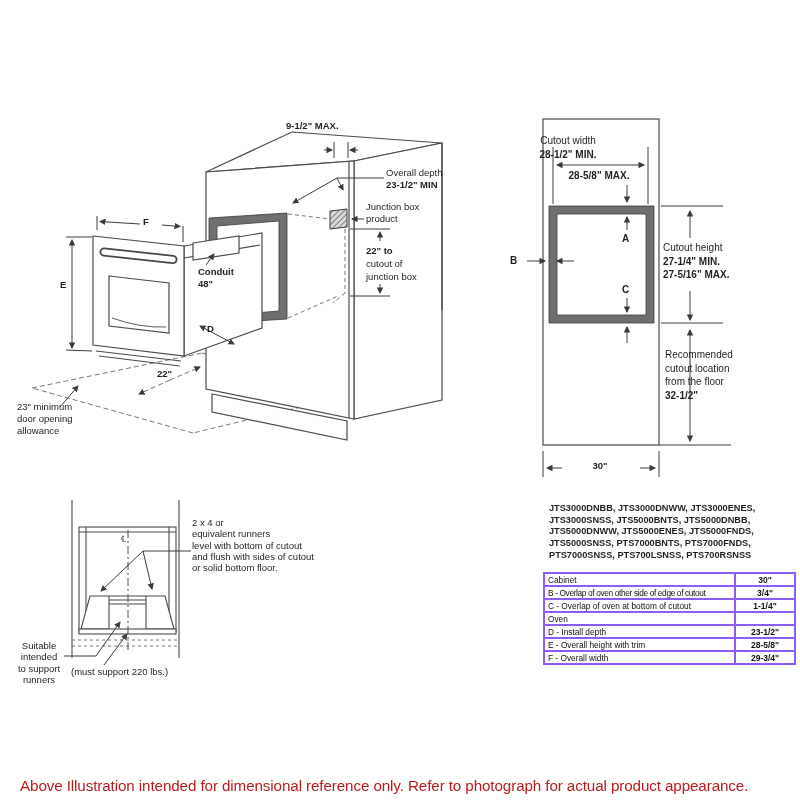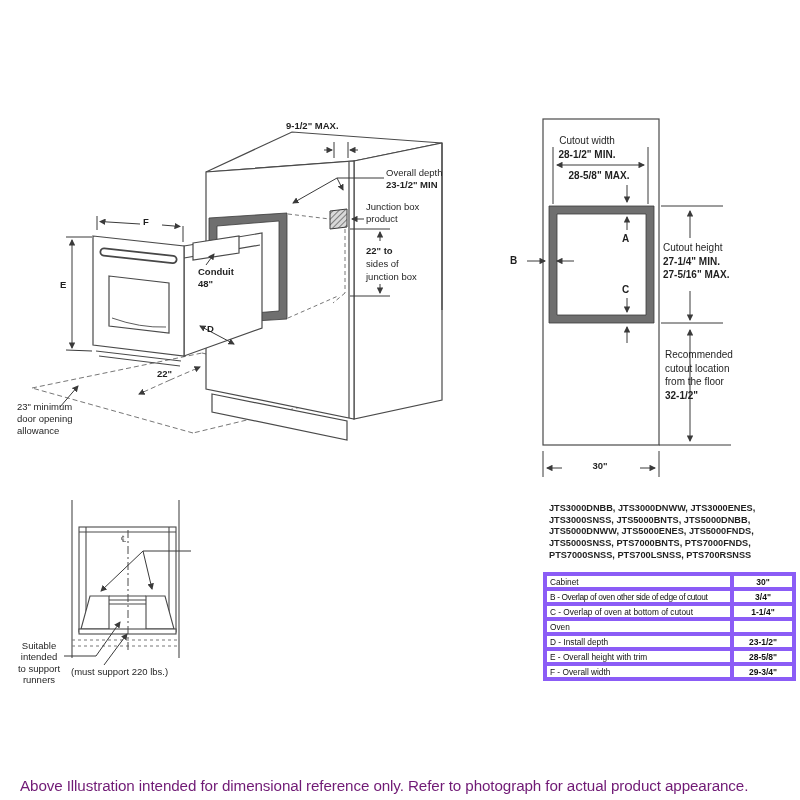--- a/index.html
+++ b/index.html
@@ -8,25 +8,25 @@
   svg{position:absolute;left:0;top:0}
   .lbl{position:absolute;font:400 9.5px/12px "Liberation Sans",sans-serif;color:#1f1f1f;white-space:nowrap}
   .b{font-weight:bold}
   .ctr{text-align:center}
   .lh11{line-height:11.3px}
   .lh13{line-height:13px}
   .big{font-size:10px;line-height:13.5px}
   .models{position:absolute;left:549px;top:503px;font:bold 9.2px/11.7px "Liberation Sans",sans-serif;white-space:nowrap}
   table.spec{position:absolute;left:543px;top:572px;width:253px;border-collapse:collapse;
              font:400 8.3px/10px "Liberation Sans",sans-serif;color:#111}
-  table.spec td{border:4px solid #8b5cf6;height:11px;padding:0 3px;white-space:nowrap;overflow:hidden}
+  table.spec td{border:2px solid #8b5cf6;height:11px;padding:0 3px;white-space:nowrap;overflow:hidden}
   table.spec td.val{width:52px;text-align:center;font-weight:bold;font-size:8.5px}
   table.spec{border-bottom:2px solid #4c4c4c}
   .caption{position:absolute;left:20px;top:776px;font:400 15.2px/19px "Liberation Sans",sans-serif;
-           color:#701a75;letter-spacing:-0.1px;white-space:nowrap}
+           color:#b91c1c;letter-spacing:-0.1px;white-space:nowrap}
 </style>
 </head>
 <body>
 
 <div id="canvas">
 
   <svg width="800" height="800" viewBox="0 0 800 800">
     <defs>
       <marker id="ah" viewBox="0 0 10 10" refX="8.5" refY="5" markerWidth="6.5" markerHeight="6.5" orient="auto">
         <path d="M0,0 L10,5 L0,10 z" fill="#3a3a3a"></path>
@@ -185,38 +185,38 @@
   <div class="lbl" style="left:386px;top:167px">
     <div>Overall depth</div>
     <div class="b">23-1/2" MIN</div>
   </div>
   <div class="lbl" style="left:366px;top:201px">
     <div>Junction box</div>
     <div>product</div>
   </div>
   <div class="lbl lh13" style="left:366px;top:244px">
     <div class="b">22" to</div>
-    <div>sides of</div>
+    <div>cutout of</div>
     <div>junction box</div>
   </div>
   <div class="lbl b" style="left:198px;top:266px">
     <div>Conduit</div>
     <div>48"</div>
   </div>
   <div class="lbl b" style="left:143px;top:216px">F</div>
   <div class="lbl b" style="left:60px;top:279px">E</div>
   <div class="lbl b" style="left:207px;top:323px">D</div>
   <div class="lbl b" style="left:157px;top:368px">22"</div>
   <div class="lbl" style="left:17px;top:401px">
     <div>23" minimum</div>
     <div>door opening</div>
     <div>allowance</div>
   </div>
 
-  <div class="lbl big ctr" style="left:537px;top:134px;width:100px">
+  <div class="lbl big ctr" style="left:518px;top:134px;width:100px">
     <div>Cutout width</div>
     <div class="b">28-1/2" MIN.</div>
   </div>
   <div class="lbl big b ctr" style="left:549px;top:169px;width:100px">28-5/8" MAX.</div>
   <div class="lbl big b" style="left:622px;top:232px">A</div>
   <div class="lbl big b" style="left:510px;top:254px">B</div>
   <div class="lbl big b" style="left:622px;top:283px">C</div>
   <div class="lbl big" style="left:663px;top:241px">
     <div>Cutout height</div>
     <div class="b">27-1/4" MIN.</div>
@@ -224,20 +224,27 @@
   </div>
   <div class="lbl big lh13" style="left:665px;top:348px">
     <div>Recommended</div>
     <div>cutout location</div>
     <div>from the floor</div>
     <div class="b">32-1/2"</div>
   </div>
   <div class="lbl b ctr" style="left:578px;top:460px;width:44px">30"</div>
 
   <div class="lbl" style="left:121px;top:533px;font-size:9px">℄</div>
+  <div class="lbl lh11" style="left:192px;top:517px">
+    <div>2 x 4 or</div>
+    <div>equivalent runners</div>
+    <div>level with bottom of cutout</div>
+    <div>and flush with sides of cutout</div>
+    <div>or solid bottom floor.</div>
+  </div>
   <div class="lbl lh11 ctr" style="left:12px;top:640px;width:54px">
     <div>Suitable</div>
     <div>intended</div>
     <div>to support</div>
     <div>runners</div>
   </div>
   <div class="lbl" style="left:71px;top:666px">(must support 220 lbs.)</div>
 
   <div class="models">
     <div>JTS3000DNBB, JTS3000DNWW, JTS3000ENES,</div>

